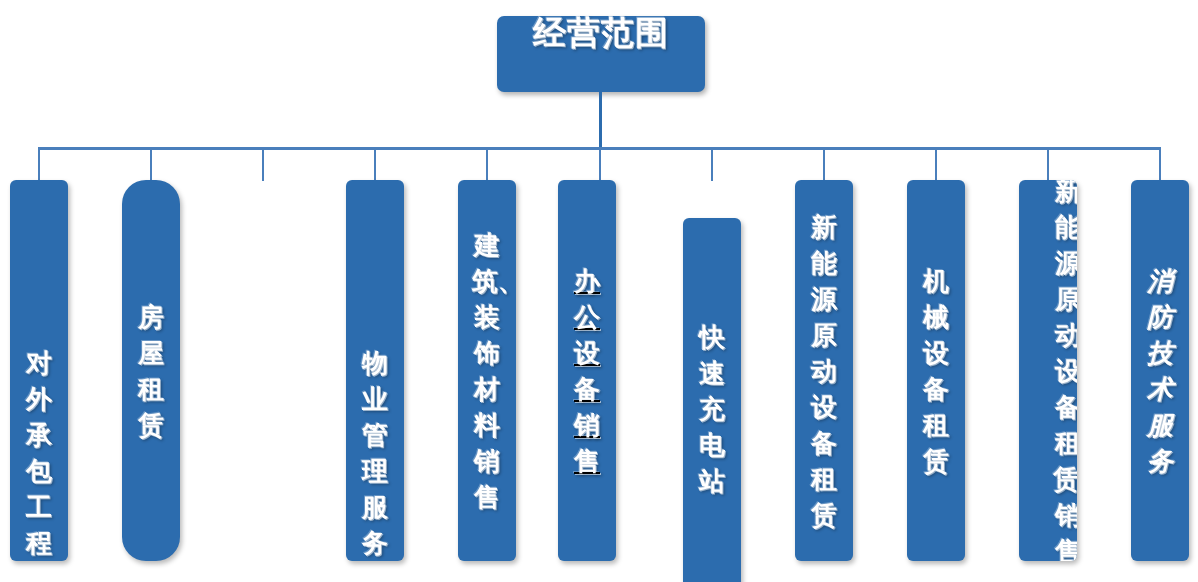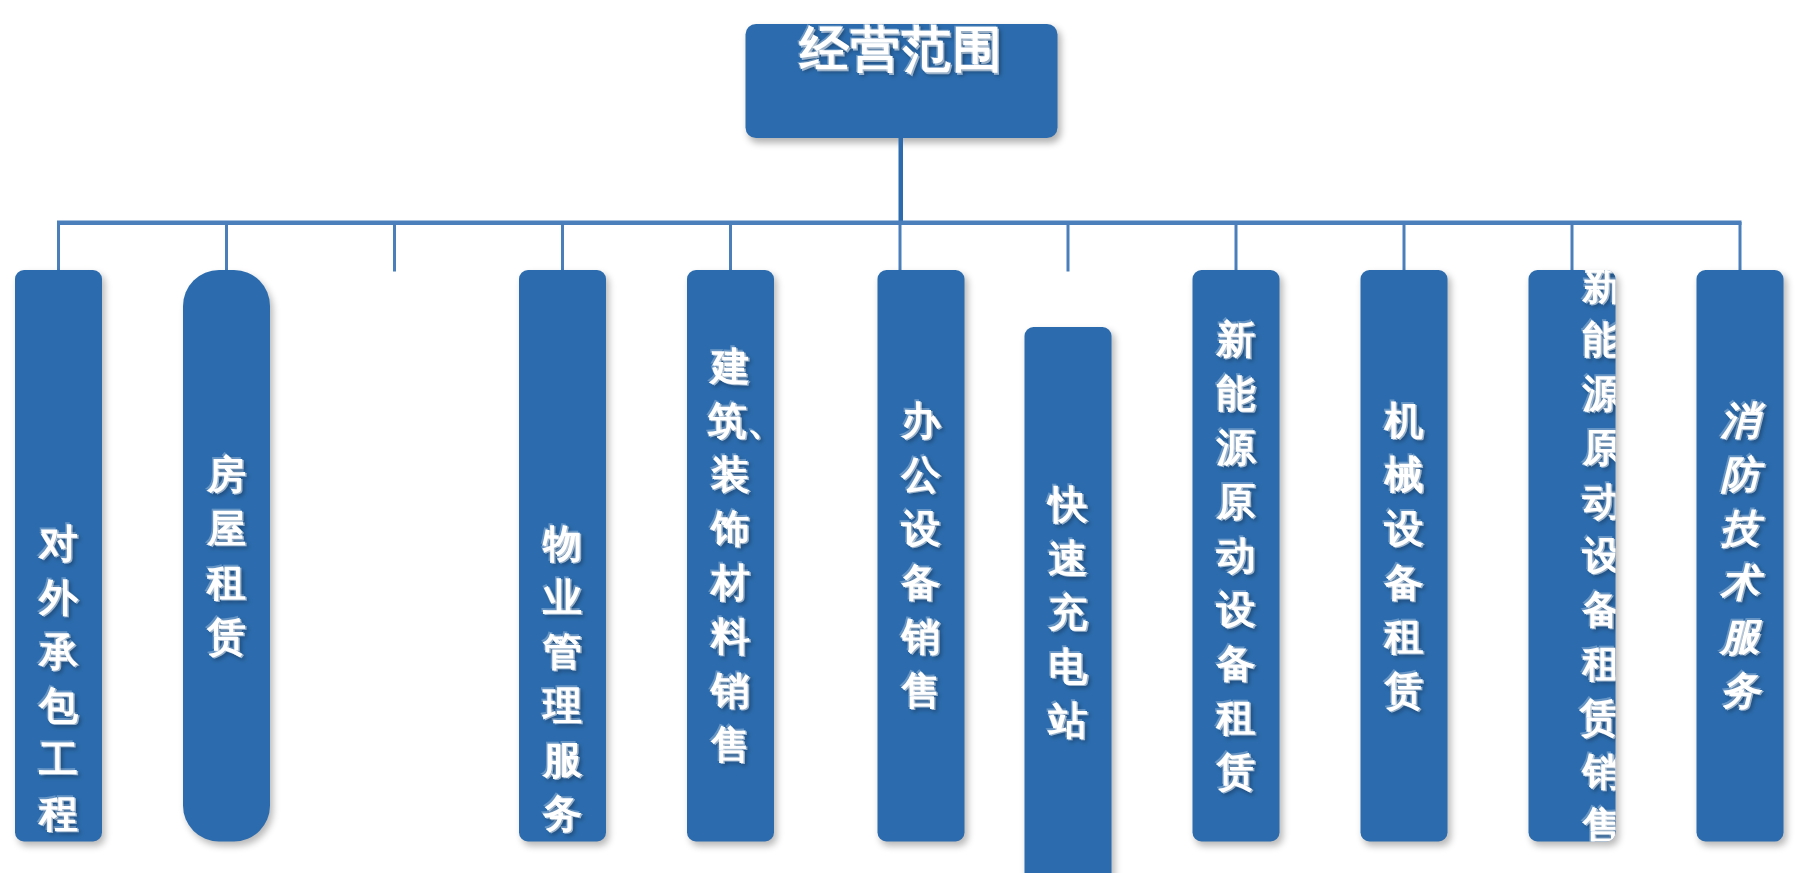--- a/index.html
+++ b/index.html
@@ -142,21 +142,21 @@
   </div>
   <div class="child-node" style="left:122px;border-radius:24px;">
     <span class="child-label">房屋租赁</span>
   </div>
   <div class="child-node" style="left:346px;align-items:flex-end;">
     <span class="child-label">物业管理服务</span>
   </div>
   <div class="child-node" style="left:458px;">
     <span class="child-label">建筑、装饰材料销售</span>
   </div>
-  <div class="child-node" style="left:585px;">
+  <div class="child-node" style="left:558px;text-decoration:underline;">
     <span class="child-label">办公设备销售</span>
   </div>
   <div class="child-node" style="left:683px;margin-top:38px;">
     <span class="child-label">快速充电站</span>
   </div>
   <div class="child-node" style="left:795px;">
     <span class="child-label">新能源原动设备租赁</span>
   </div>
   <div class="child-node" style="left:907px;">
     <span class="child-label">机械设备租赁</span>

